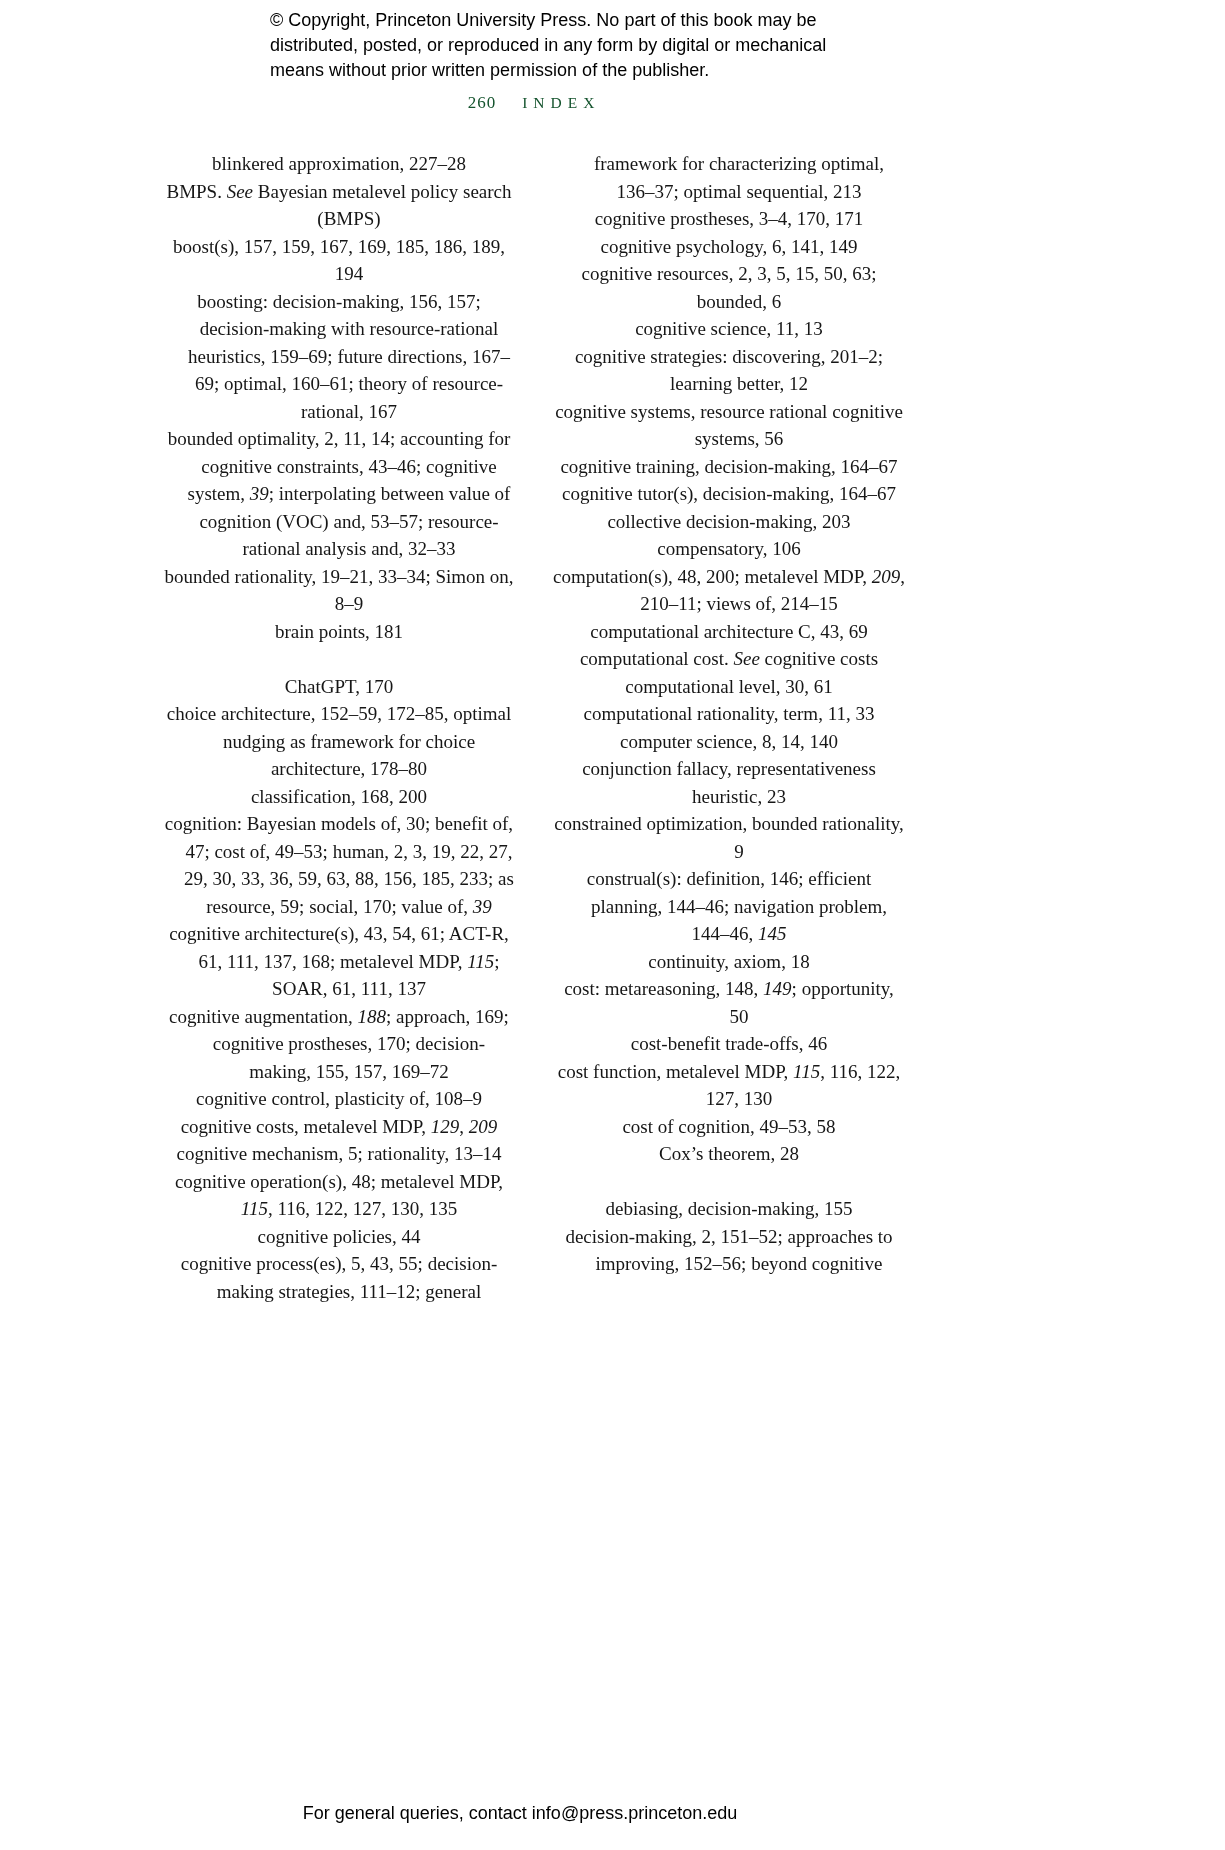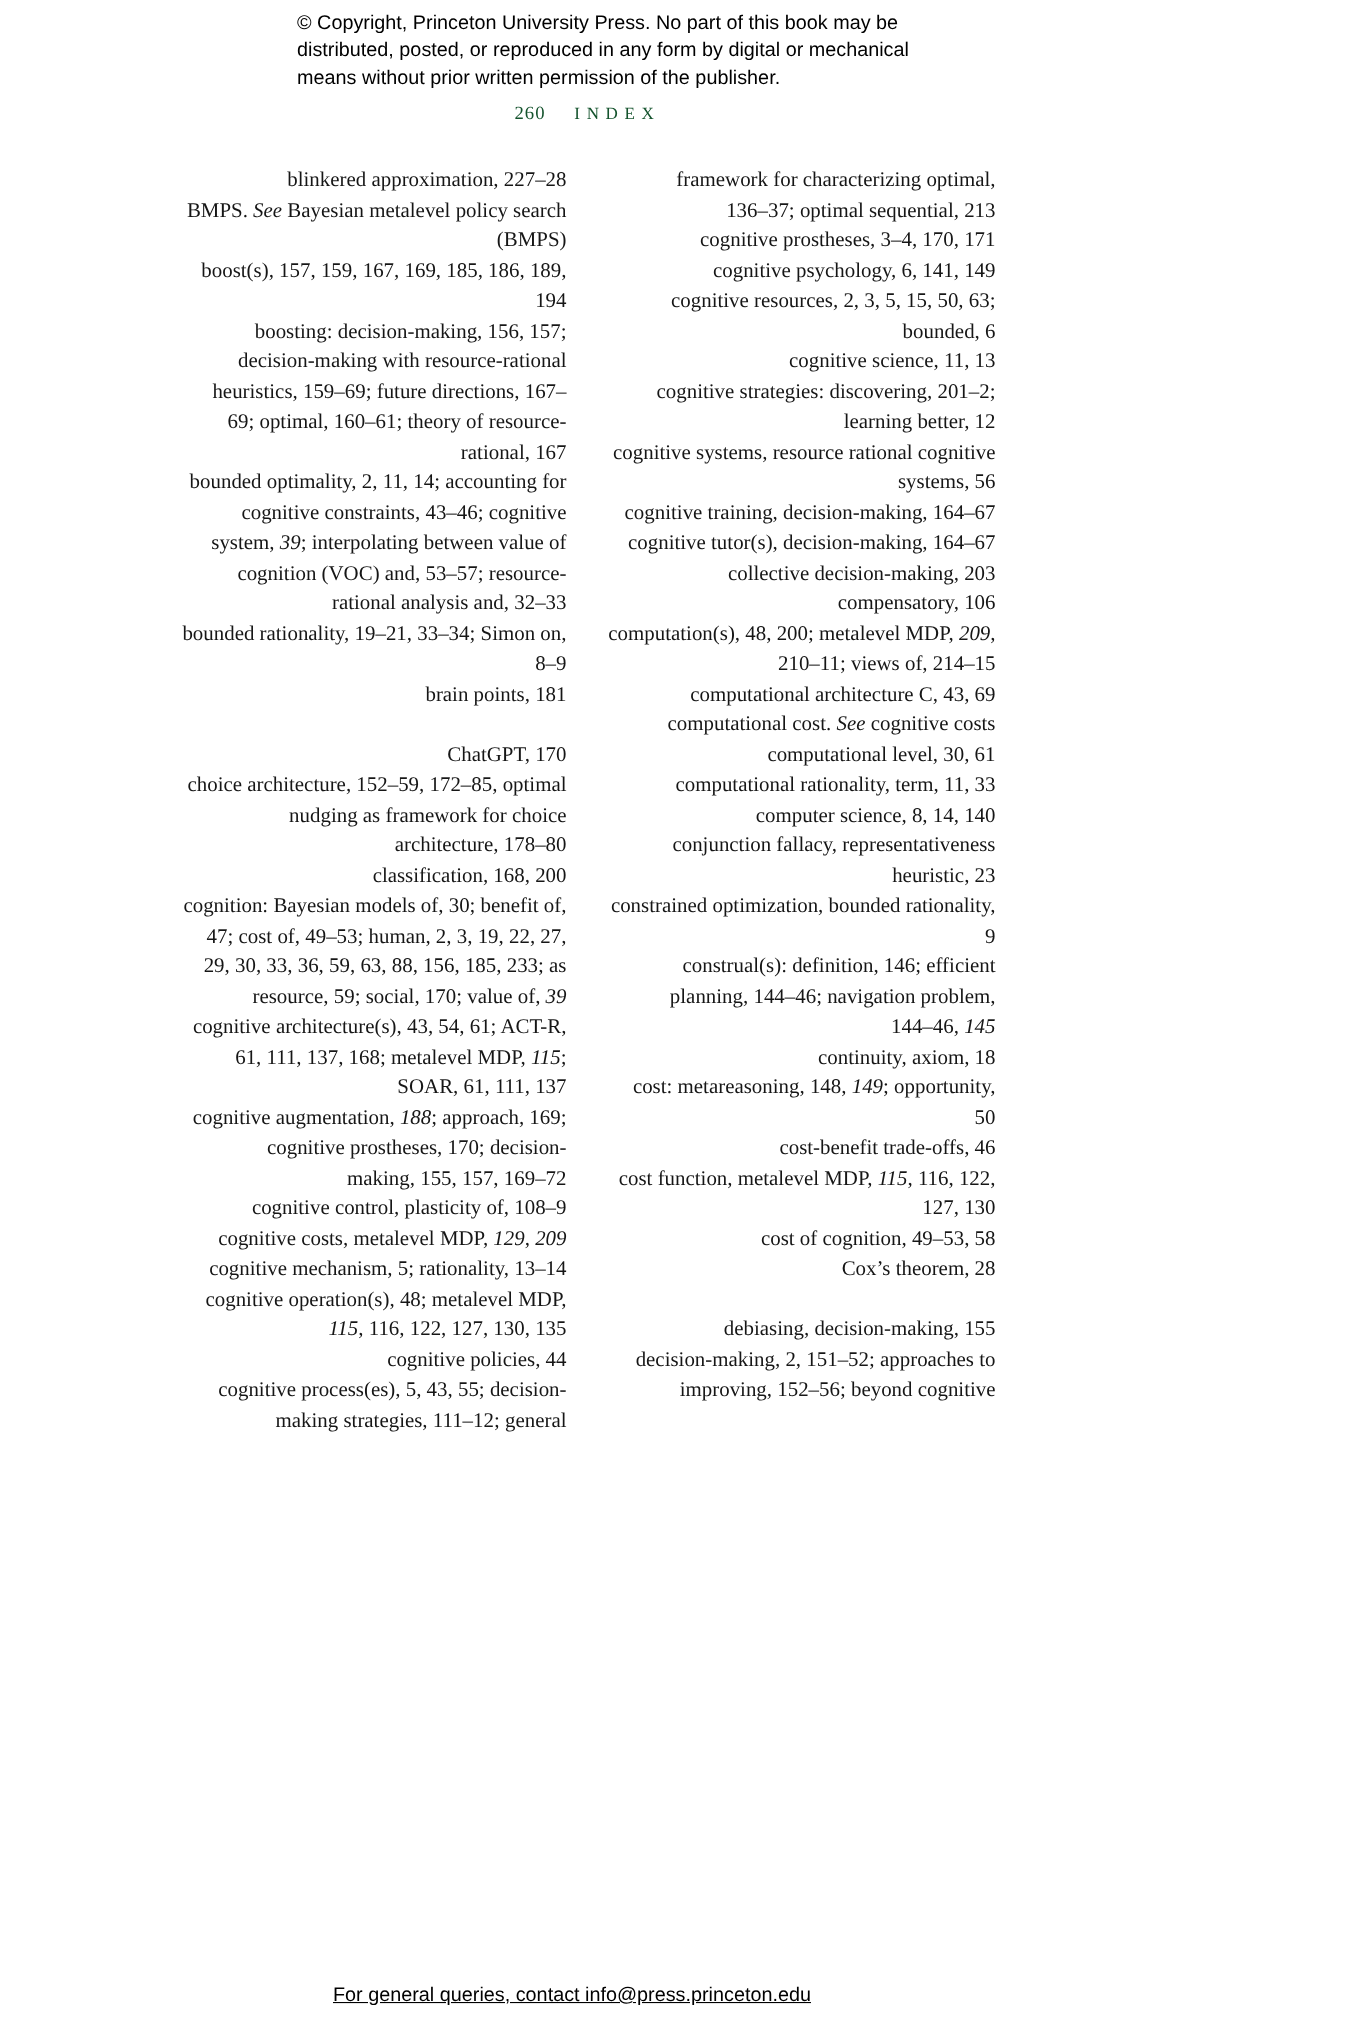--- a/index.html
+++ b/index.html
@@ -49,34 +49,33 @@
     display: flex;
     gap: 38px;
   }
   .col { width: 352px; flex: 0 0 352px; }
   .entry {
     font-size: 19px;
     line-height: 27.5px;
     padding-left: 20px;
     text-indent: -20px;
     color: #161616;
-    text-align: right;
+    text-align: center;
   }
   .entry.gap { margin-top: 27.5px; }
   .entry.cont { text-indent: 0; }
   .page-footer {
     position: absolute;
     left: 0;
     top: 1803px;
     width: 1040px;
     text-align: center;
     font-family: "Liberation Sans", sans-serif;
     font-size: 18px;
     color: #000000;
-    text-decoration: underline;
   }
 </style>
 </head>
 <body>
 
 <div>
 
   <p class="copyright">© Copyright, Princeton University Press. No part of this book may be distributed, posted, or reproduced in any form by digital or mechanical means without prior written permission of the publisher.</p>
 
   <div class="page-header">

